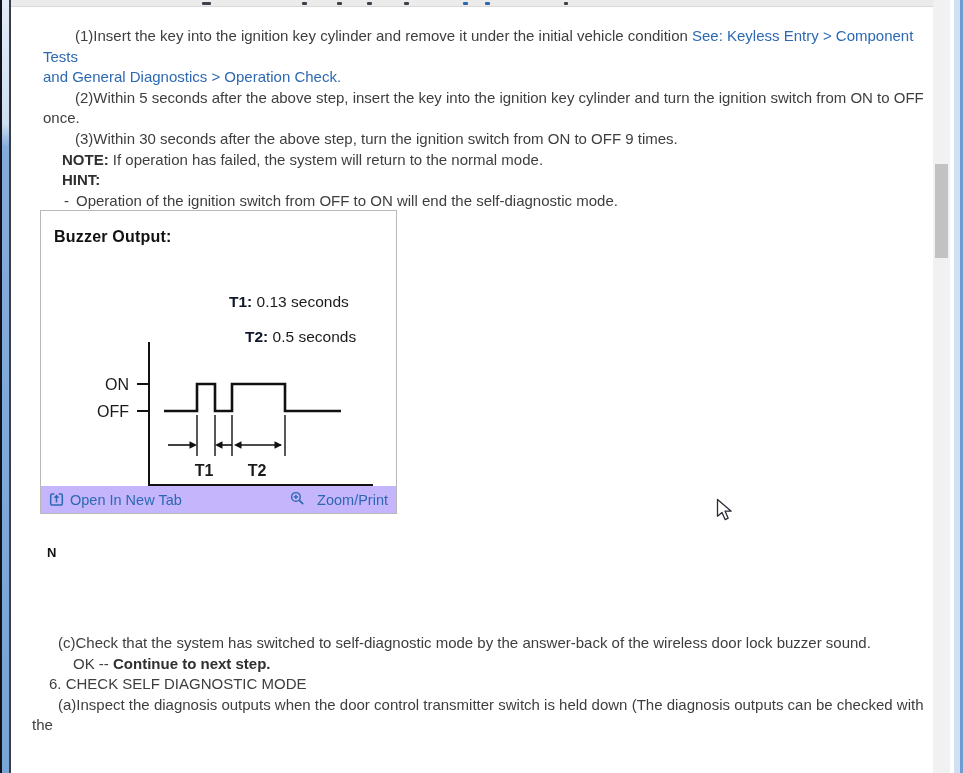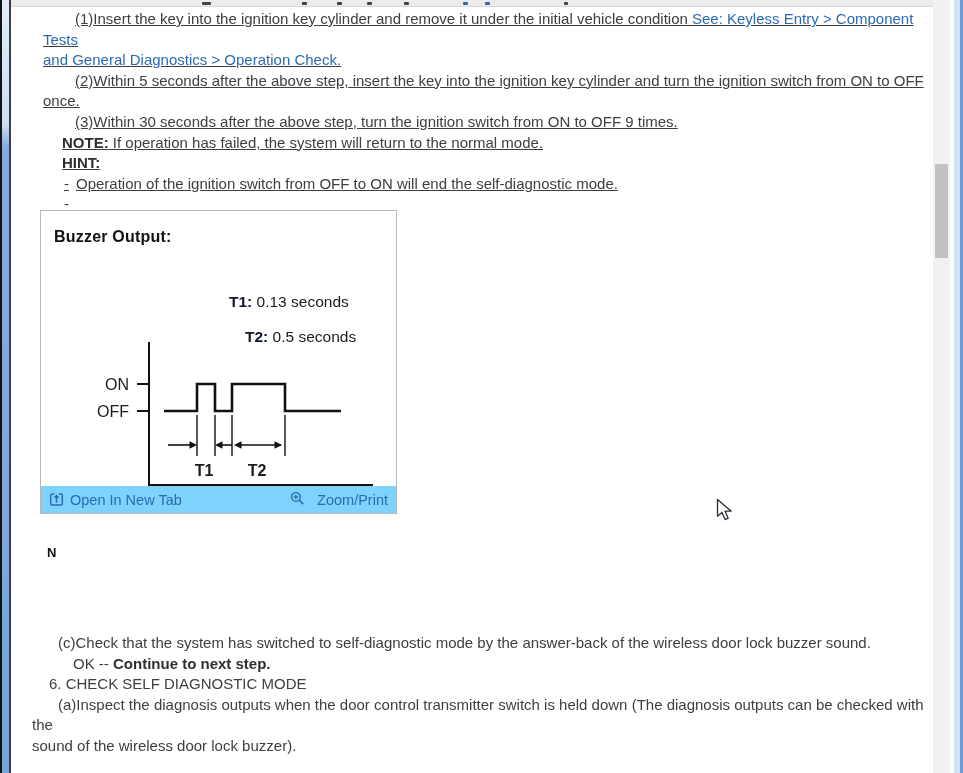--- a/index.html
+++ b/index.html
@@ -15,21 +15,21 @@
   .strip-lightblue-right{position:absolute;left:954px;top:0;width:6px;height:773px;background:#cfe1f3;z-index:50;}
   .strip-blue-right{position:absolute;left:960px;top:0;width:3px;height:773px;background:#6e9cd2;z-index:50;}
   
   .top-band{position:absolute;left:11px;top:0;width:939px;height:6px;background:#ebebeb;border-bottom:1px solid #d9d9d9;z-index:5;}
   .remnant{position:absolute;top:2px;height:3px;background:#41414b;border-radius:1px;}
   .remnant.blue{background:#2d69b2;}
   
   .scroll-track{position:absolute;left:933px;top:0;width:17px;height:773px;background:#f1f1f1;z-index:40;}
   .scroll-thumb{position:absolute;left:2px;top:164px;width:13px;height:94px;background:#c2c2c2;}
   
-  .top-text{position:absolute;left:43px;top:9px;width:882px;font-size:15px;line-height:20.6px;text-decoration:underline;}
+  .top-text{position:absolute;left:43px;top:26px;width:882px;font-size:15px;line-height:20.6px;}
   .top-text p{margin:0;}
   .step{text-indent:32px;}
   .note-line{margin-left:19px !important;}
   .hint-item{margin-left:21px !important;display:flex;}
   .hint-dash{width:12px;flex:0 0 12px;}
   b,.bold{font-weight:bold;color:#2f2f2f;}
   a.doclink{color:#2d69b2;text-decoration:none;cursor:pointer;}
   .bottom-text{position:absolute;left:32px;top:633px;width:895px;font-size:15px;line-height:20.5px;}
   .bottom-text p{margin:0;}
   .indent26{text-indent:26px;}
@@ -37,21 +37,21 @@
   .ml17{margin-left:17px !important;}
   
   .figure{position:absolute;left:40px;top:210px;width:357px;height:304px;border:1px solid #b8b8b8;background:#fff;box-sizing:border-box;}
   .fig-title{position:absolute;left:13px;top:17px;font-size:16px;font-weight:bold;color:#121212;letter-spacing:.2px;}
   .fig-annot{position:absolute;font-size:15.5px;color:#1a1a1a;}
   .fig-annot .pfx{font-weight:bold;color:#0f172a;}
   .annot-t1{left:188px;top:82px;}
   .annot-t2{left:204px;top:117px;}
   .fig-svg{position:absolute;left:0;top:0;}
   .fig-n{position:absolute;left:6px;top:334px;font-size:13px;font-weight:bold;color:#111;}
-  .fig-footer{position:absolute;left:0;bottom:0;width:100%;height:27px;background:#7dd3fc;
+  .fig-footer{position:absolute;left:0;bottom:0;width:100%;height:27px;background:#c4b5fd;
     display:flex;align-items:center;justify-content:space-between;padding:0 8px;box-sizing:border-box;}
   .fig-link{display:flex;align-items:center;gap:6px;color:#2d69b2;font-size:14.5px;text-decoration:none;cursor:pointer;}
   .fig-link svg{display:block;}
   
   .cursor{position:absolute;left:716px;top:498px;z-index:60;}
 </style>
 </head>
 <body>
 
 <div id="screen">
@@ -137,21 +137,21 @@
         </svg>
         <span>Zoom/Print</span>
       </a>
     </div>
   </div>
 
   <div class="bottom-text">
     <p class="indent26">(c)Check that the system has switched to self-diagnostic mode by the answer-back of the wireless door lock buzzer sound.</p>
     <p class="ml41"><span>OK -- </span><b>Continue to next step.</b></p>
     <p class="ml17">6. CHECK SELF DIAGNOSTIC MODE</p>
-    <p class="indent26"><span>(a)Inspect the diagnosis outputs when the door control transmitter switch is held down (The diagnosis outputs can be checked with the</span><br><span>sound of the wireless door lock buzzer).</span></p>
+    <p class="indent26"><span>(a)Inspect the diagnosis outputs when the door control transmitter switch is held down (The diagnosis outputs can be checked with the</span><br></p>
   </div>
 
   <div class="scroll-track">
     <div class="scroll-thumb"></div>
   </div>
 
   <div class="edge-dark-left"></div>
   <div class="edge-blue-left"></div>
   <div class="edge-gray-left"></div>
   <div class="strip-lightblue-right"></div>

